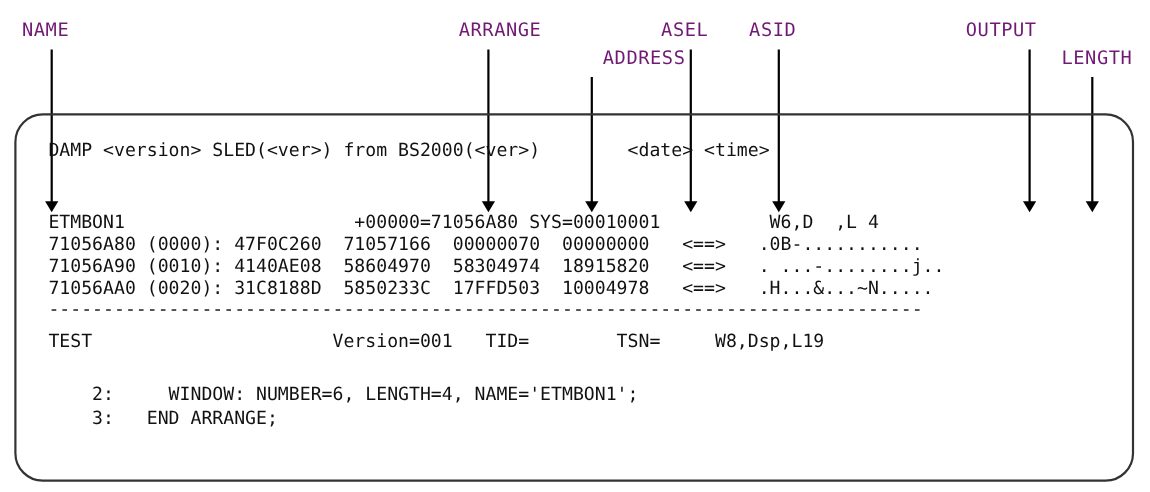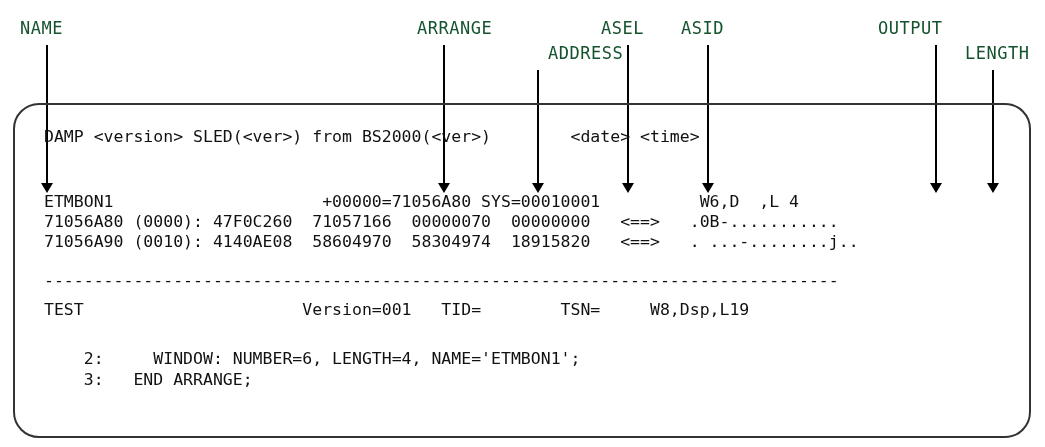--- a/index.html
+++ b/index.html
@@ -15,21 +15,21 @@
     color: #111111;
     overflow: hidden;
   }
 
   
   .callout-label {
     position: absolute;
     font-family: "DejaVu Sans Mono", "Liberation Mono", monospace;
     font-size: 17px;
     letter-spacing: 0.5px;
-    color: #14532d;
+    color: #701a75;
     white-space: pre;
     line-height: 1;
   }
 
   
   .leader {
     position: absolute;
     width: 2px;
     background: #000000;
   }
@@ -128,20 +128,21 @@
 <div class="panel-inner">
 
   <div class="row" style="left:32px; top:127px;">DAMP &lt;version&gt; SLED(&lt;ver&gt;) from BS2000(&lt;ver&gt;)        &lt;date&gt; &lt;time&gt;</div>
 
   <div class="row" style="left:32px; top:192px;">ETMBON1                     +00000=71056A80 SYS=00010001          W6,D  ,L 4</div>
 
   <div class="row" style="left:32px; top:212px;">71056A80 (0000): 47F0C260  71057166  00000070  00000000   &lt;==&gt;   .0B-...........</div>
 
   <div class="row" style="left:32px; top:232px;">71056A90 (0010): 4140AE08  58604970  58304974  18915820   &lt;==&gt;   . ...-........j..</div>
 
+  <div class="row" style="left:32px; top:252px;">71056AA0 (0020): 31C8188D  5850233C  17FFD503  10004978   &lt;==&gt;   .H...&amp;...~N.....</div>
 
   <div class="sep-line" style="left:32px; top:271px;">--------------------------------------------------------------------------------</div>
 
   <div class="row" style="left:32px; top:300px;">TEST                      Version=001   TID=        TSN=     W8,Dsp,L19</div>
 
 
   <div class="row" style="left:32px; top:349px;">    2:     WINDOW: NUMBER=6, LENGTH=4, NAME='ETMBON1';</div>
 
   <div class="row" style="left:32px; top:370px;">    3:   END ARRANGE;</div>
 

